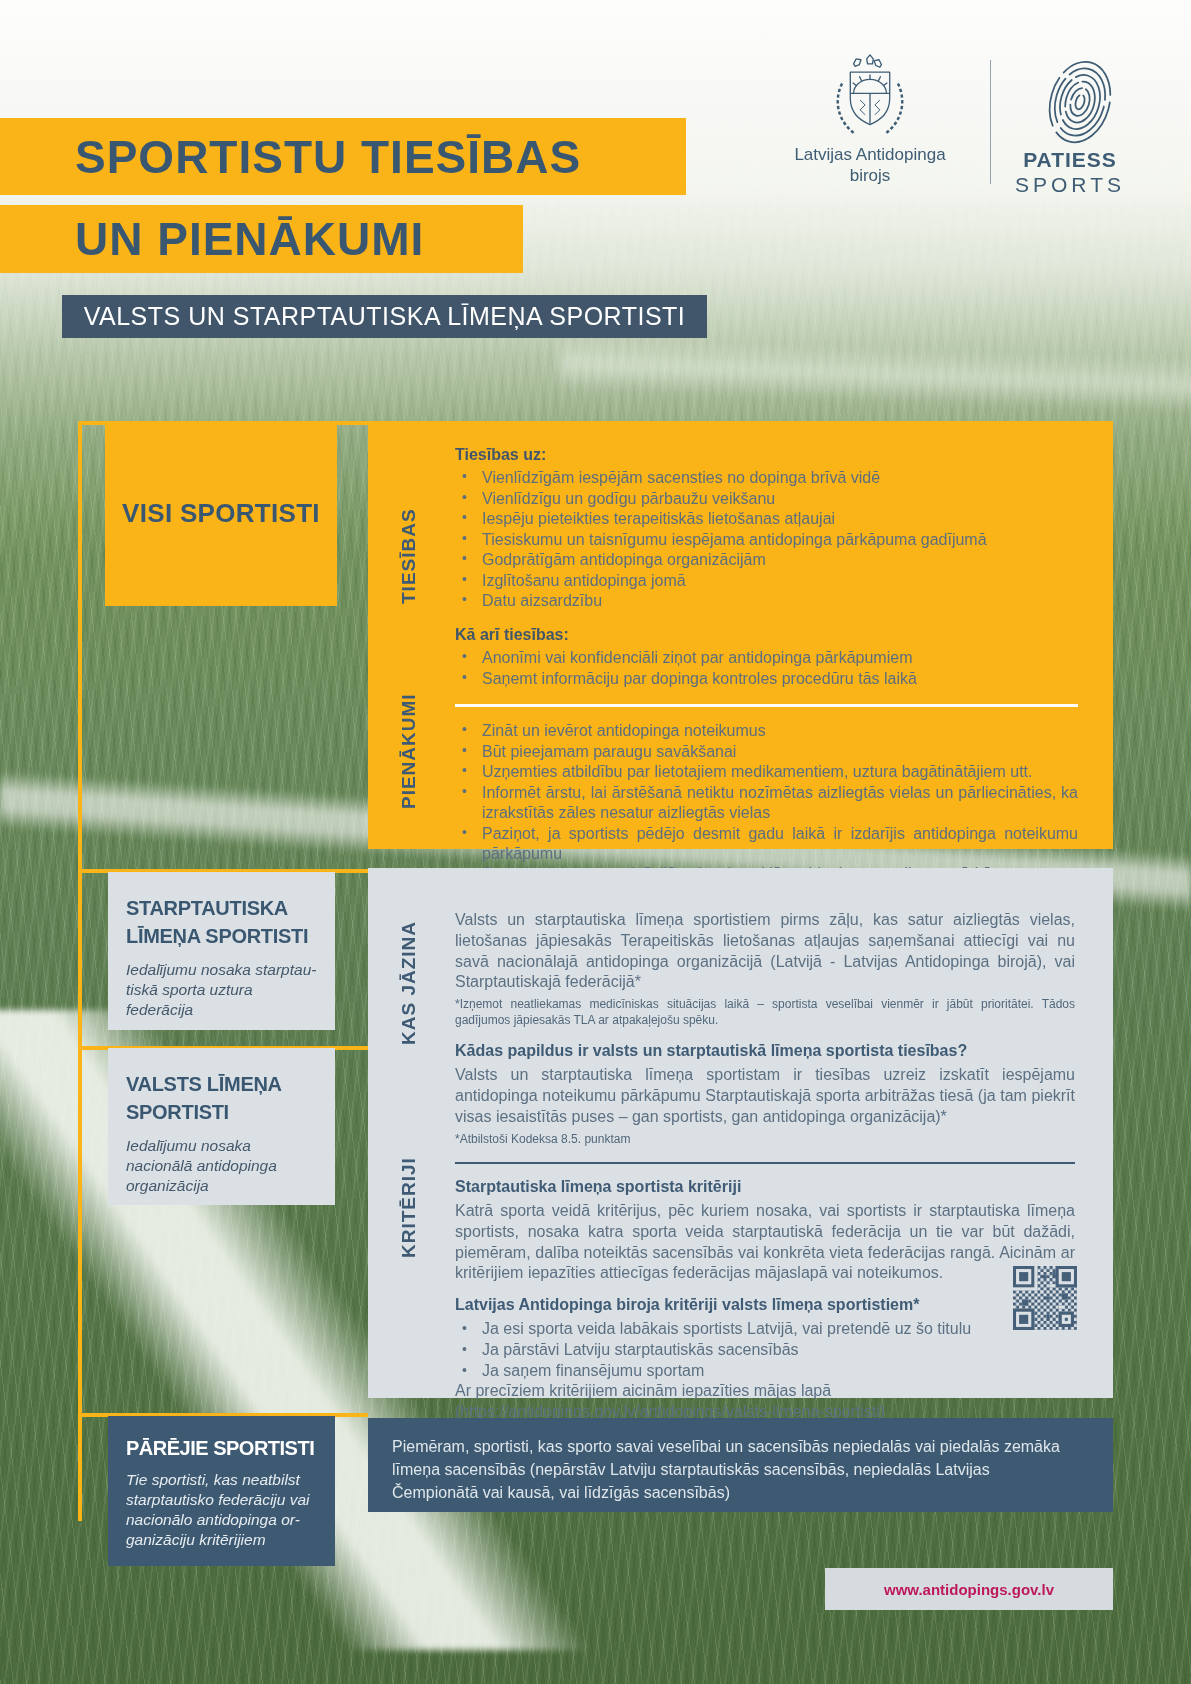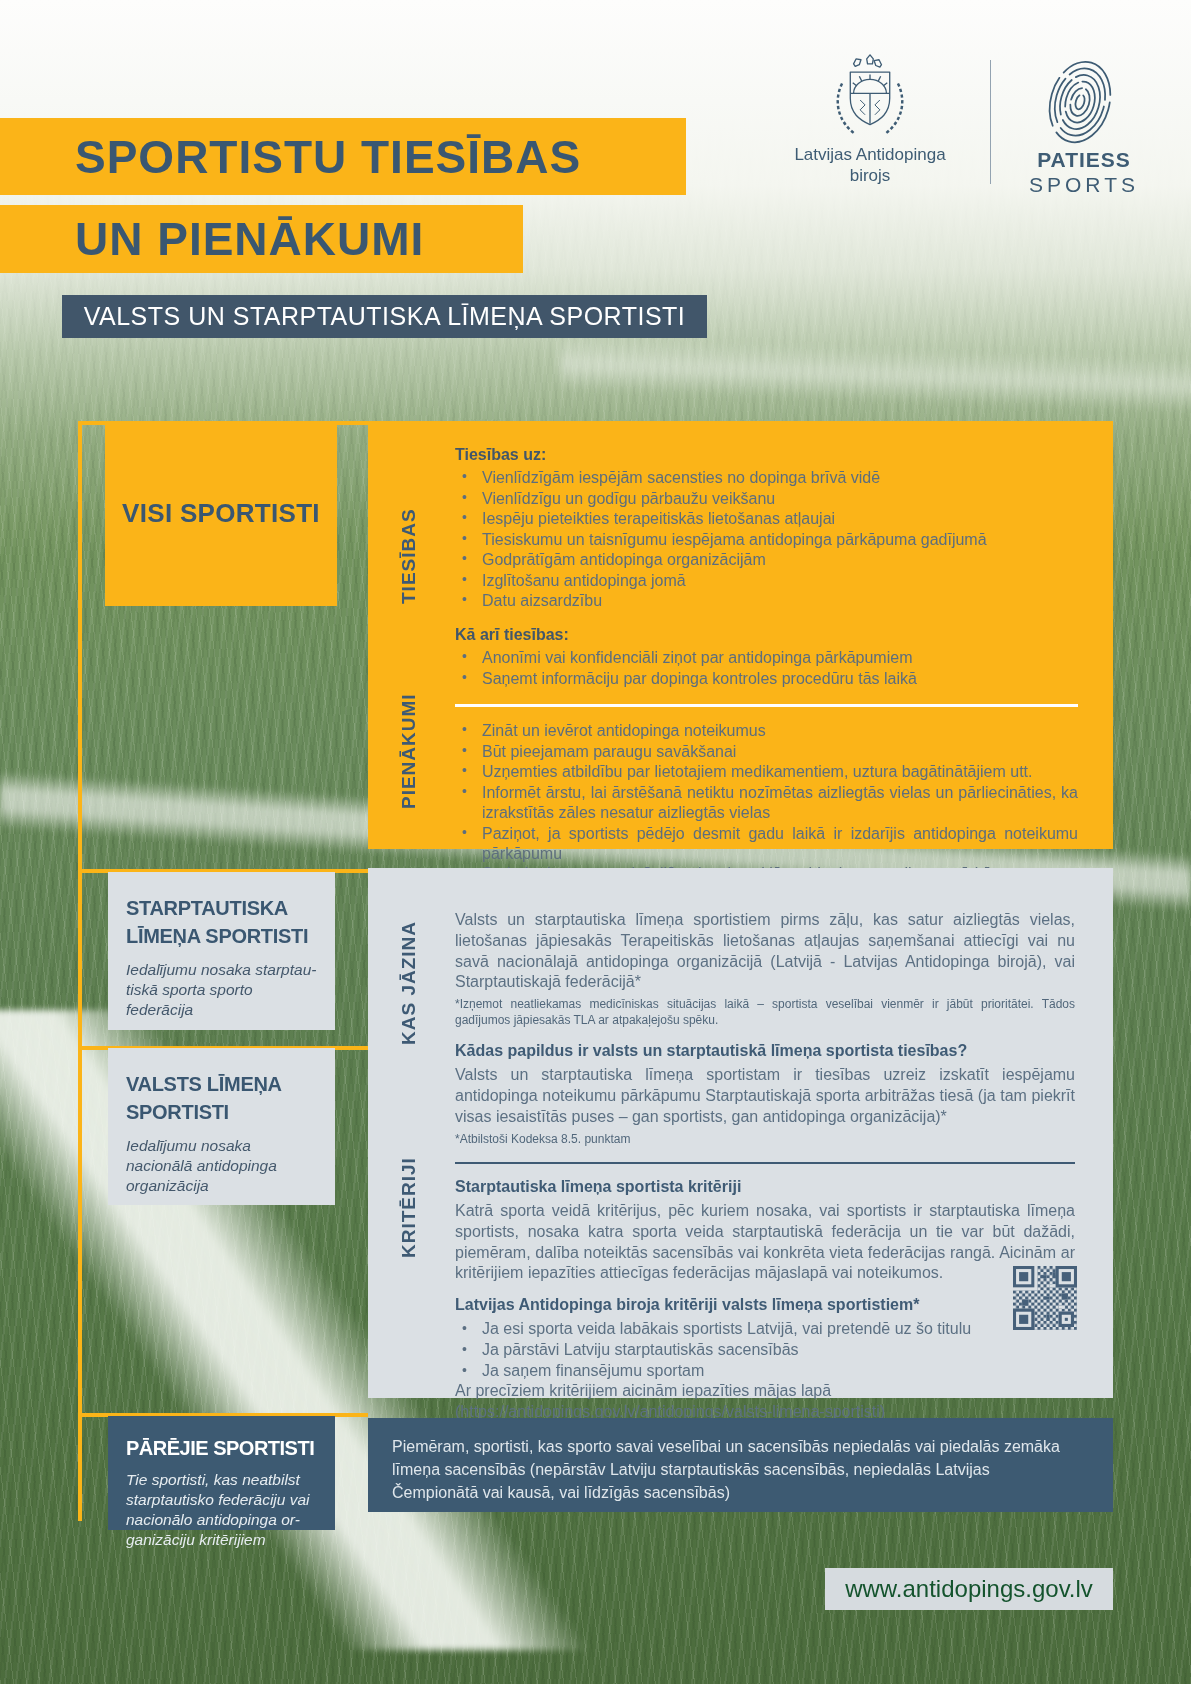--- a/index.html
+++ b/index.html
@@ -40,39 +40,39 @@
     padding-left:75px;white-space:nowrap;}
   .band3{left:62px;top:295px;width:645px;height:43px;background:#41566A;
     justify-content:center;}
   .band3 span{font-size:25px;color:#fff;letter-spacing:.5px;white-space:nowrap;}
   .logos{position:absolute;left:760px;top:40px;width:400px;height:160px;z-index:3;color:#3E5C74;}
   .arms{position:absolute;left:68px;top:14px;width:84px;height:92px;}
   .bureau-name{position:absolute;left:0px;top:104px;width:220px;text-align:center;
     font-size:17px;line-height:1.25;color:#3E5C74;}
   .logo-divider{position:absolute;left:230px;top:20px;width:1px;height:124px;background:#93A3B1;}
   .fp{position:absolute;left:280px;top:16px;width:80px;height:92px;}
-  .patiess{position:absolute;left:254px;top:108px;width:140px;text-align:center;}
+  .patiess{position:absolute;left:240px;top:108px;width:140px;text-align:center;}
   .patiess .l1{font-size:21px;font-weight:700;letter-spacing:1px;color:#3E5C74;}
   .patiess .l2{font-size:21px;font-weight:400;letter-spacing:4px;color:#3E5C74;margin-top:1px;}
   
   .yline{position:absolute;background:#FBB418;z-index:2;}
   .vline{left:78px;top:421px;width:4px;height:1100px;}
   .hline{left:78px;width:290px;height:4px;}
   .hA{top:421px;} .hB{top:869px;} .hC{top:1046px;} .hD{top:1413px;}
   
   .card{position:absolute;z-index:3;box-sizing:border-box;}
   .visi-card{left:105px;top:421px;width:232px;height:185px;background:#FBB418;
     display:flex;align-items:center;justify-content:center;}
   .visi-card span{font-size:26px;font-weight:700;color:#3A5771;letter-spacing:.3px;}
   .gray-card{background:#DBE0E4;padding:22px 14px 0 18px;}
   .star-card{left:108px;top:872px;width:227px;height:158px;}
   .valsts-card{left:108px;top:1048px;width:227px;height:157px;}
   .card-title{font-size:20px;font-weight:700;color:#3A5771;line-height:1.4;letter-spacing:-.3px;}
   .card-sub{font-size:15.5px;font-style:italic;color:#44586C;line-height:1.3;margin-top:10px;}
-  .parejie-card{left:108px;top:1416px;width:227px;height:114px;background:#3D5A72;
+  .parejie-card{left:108px;top:1416px;width:227px;height:150px;background:#3D5A72;
     padding:20px 12px 0 18px;}
   .parejie-card .card-title{color:#fff;letter-spacing:-.5px;line-height:1.2;}
   .parejie-card .card-sub{color:#E6ECF0;font-size:15.5px;}
   
   .panel{position:absolute;left:368px;width:745px;z-index:3;box-sizing:border-box;}
   .yellow-panel{top:421px;height:428px;background:#FBB418;}
   .gray-panel{top:868px;height:530px;background:#DBE0E4;}
   .slate-panel{top:1418px;height:94px;background:#3D5A72;
     padding:17px 40px 0 24px;font-size:16px;line-height:1.45;color:#DFE6EB;}
   .vlabel{position:absolute;left:26px;width:30px;display:flex;align-items:center;
@@ -93,21 +93,21 @@
   .mt{margin-top:13px;}
   .divider-white{height:3px;background:#fff;margin:15px 0 14px 0;}
   .divider-slate{height:2px;background:#3E5A74;margin:15px 0 13px 0;}
   .para{margin:0;text-align:justify;}
   .fnote{font-size:12px;line-height:1.3;margin-top:4px;color:#51677B;}
   .slate-panel .para{text-align:left;}
   .qr{position:absolute;right:36px;top:398px;width:64px;height:64px;}
   
   .footer-badge{position:absolute;left:825px;top:1568px;width:288px;height:42px;z-index:3;
     background:#D6DBDF;display:flex;align-items:center;justify-content:center;}
-  .footer-badge span{font-size:24px;font-weight:400;color:#14532d;}
+  .footer-badge span{font-size:15px;font-weight:700;color:#be185d;}
   svg .st{stroke:#3E5C74;fill:none;stroke-width:1.6;}
 </style>
 </head>
 <body>
 
 <div class="poster">
   <div class="bg"></div>
   <div class="chalk chalk-a"></div>
   <div class="chalk chalk-b"></div>
   <div class="chalk chalk-c"></div>
@@ -163,21 +163,21 @@
   <div class="yline hline hB"></div>
   <div class="yline hline hC"></div>
   <div class="yline hline hD"></div>
 
   <div class="card visi-card">
     <span>VISI SPORTISTI</span>
   </div>
 
   <div class="card gray-card star-card">
     <div class="card-title">STARPTAUTISKA LĪMEŅA SPORTISTI</div>
-    <div class="card-sub">Iedalījumu nosaka starptau-tiskā sporta sporto federācija</div>
+    <div class="card-sub">Iedalījumu nosaka starptau-tiskā sporta uztura federācija</div>
   </div>
 
   <div class="card gray-card valsts-card">
     <div class="card-title">VALSTS LĪMEŅA SPORTISTI</div>
     <div class="card-sub">Iedalījumu nosaka nacionālā antidopinga organizācija</div>
   </div>
 
   <div class="card parejie-card">
     <div class="card-title">PĀRĒJIE SPORTISTI</div>
     <div class="card-sub">Tie sportisti, kas neatbilst starptautisko federāciju vai nacionālo antidopinga or-ganizāciju kritērijiem</div>

